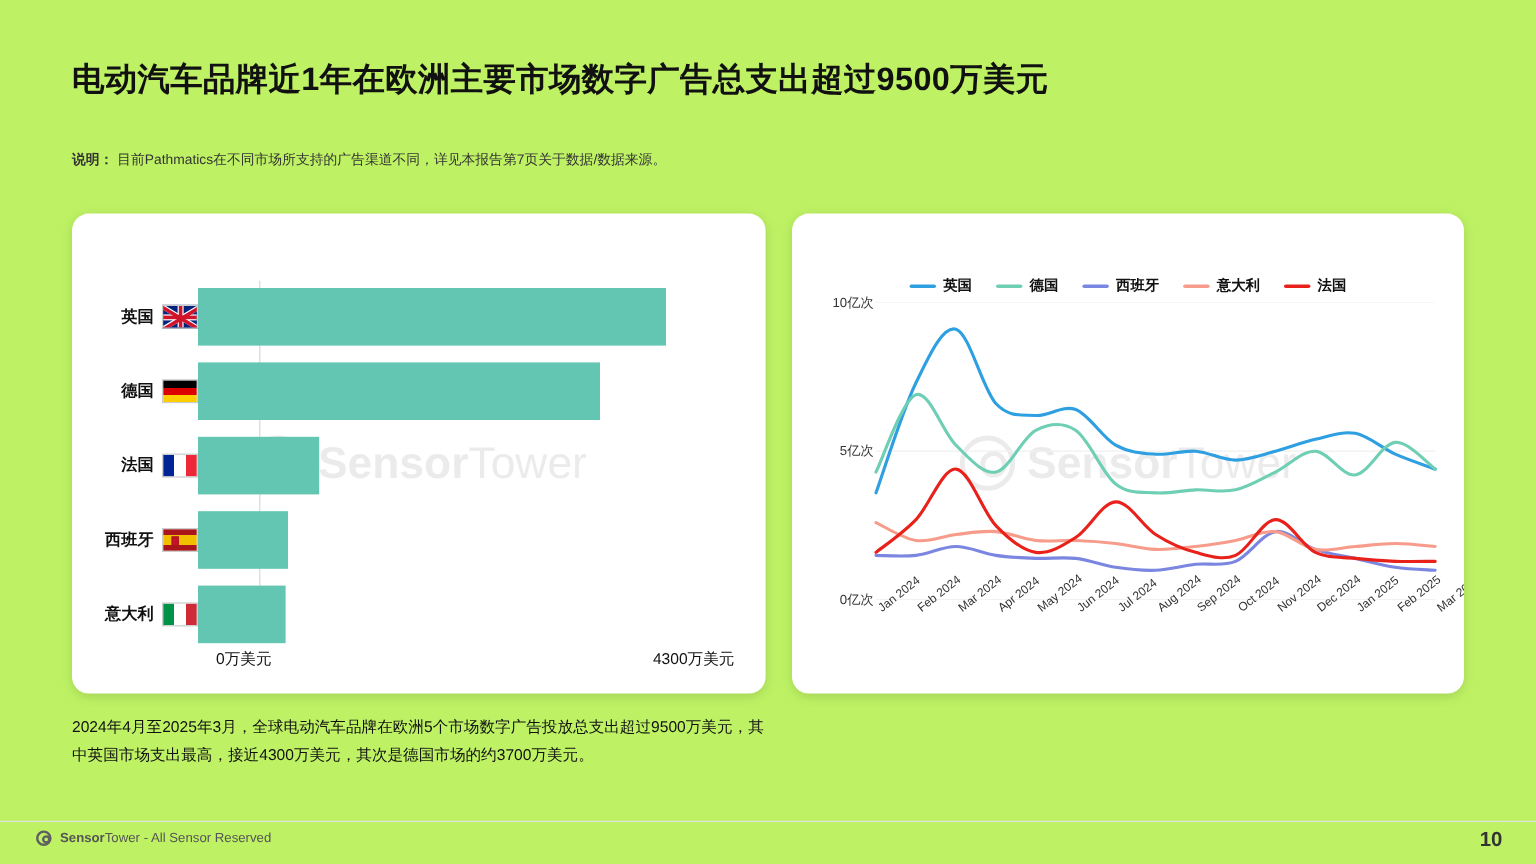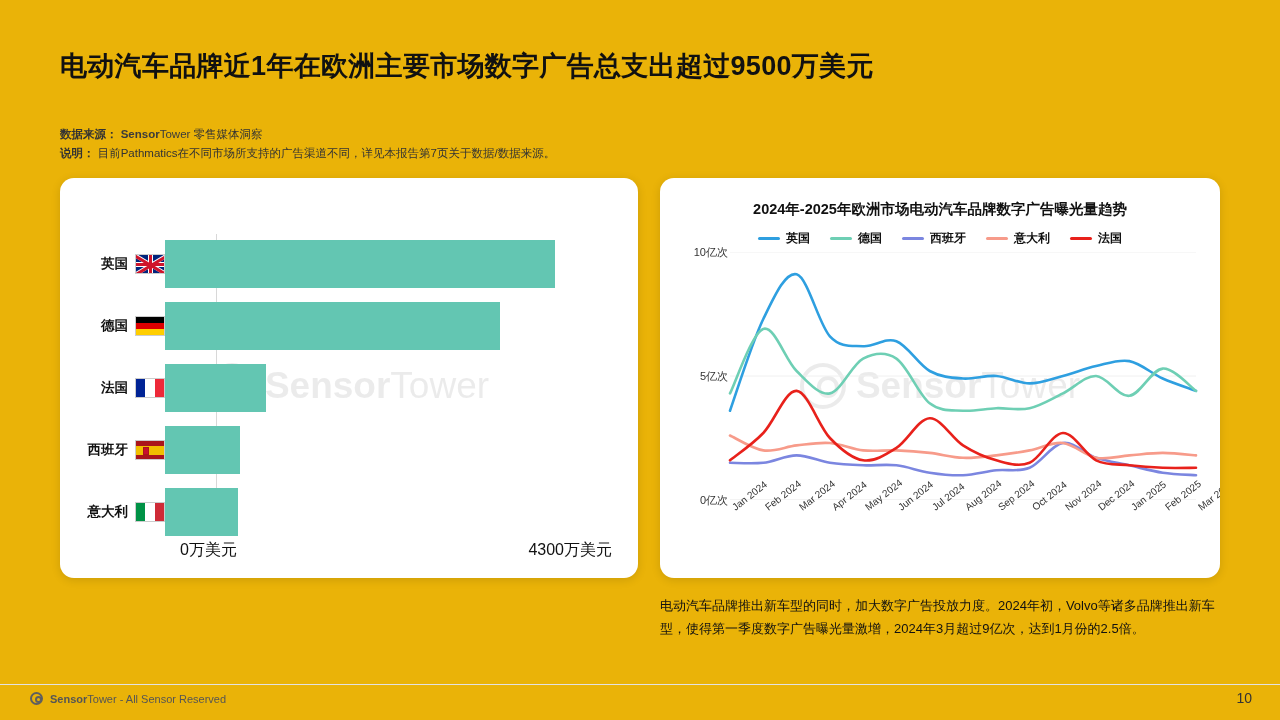--- a/index.html
+++ b/index.html
@@ -7,21 +7,21 @@
     margin: 0; padding: 0;
     width: 1280px; height: 720px;
     background: #ffffff;
     font-family: "Liberation Sans", sans-serif;
     color: #1a1a1a;
     overflow: hidden;
   }
   .page {
     position: relative;
     width: 1280px; height: 720px;
-    background: #eab308;
+    background: #bef264;
   }
   
   .title {
     position: absolute;
     left: 60px; top: 48px;
     width: 1160px;
     font-size: 27px;
     font-weight: bold;
     letter-spacing: .3px;
     color: #111111;
@@ -117,21 +117,21 @@
   .axis-line {
     position: absolute;
     left: 156px; top: 56px;
     width: 1px; height: 290px;
     background: #d8d8d8;
   }
   .axis-labels {
     position: absolute;
     left: 120px; right: 26px; top: 362px;
     display: flex; justify-content: space-between;
-    font-size: 16px; color: #111;
+    font-size: 13px; color: #111;
   }
 
   
   .flag-uk { background:#00247d; }
   .flag-uk::before{content:"";position:absolute;left:0;top:7px;width:100%;height:5px;background:#fff;
     box-shadow:0 0 0 0 #fff;}
   .flag-uk::after{content:"";position:absolute;left:12px;top:0;width:5px;height:100%;background:#fff;}
   .flag-uk .cross-h{position:absolute;left:0;top:8.2px;width:100%;height:3px;background:#cf142b;z-index:3;}
   .flag-uk .cross-v{position:absolute;left:13px;top:0;width:3px;height:100%;background:#cf142b;z-index:3;}
   .flag-uk .diag1,.flag-uk .diag2{position:absolute;left:-4px;top:9px;width:38px;height:2.6px;background:#cf142b;z-index:2;}
@@ -198,36 +198,31 @@
     display: flex; align-items: center; gap: 7px;
     font-size: 11px; color: #555;
   }
   .footer-logo {
     width: 13px; height: 13px; border-radius: 50%;
     border: 2.2px solid #5f5f5f; position: relative;
   }
   .footer-logo::after{content:"";position:absolute;left:3px;top:2px;width:3px;height:3px;border-radius:50%;border:2px solid #5f5f5f;}
   .footer-page {
     position: absolute; right: 28px; top: 690px;
-    font-size: 14px; font-weight: normal; color: #333; text-align: right;
+    font-size: 17px; font-weight: bold; color: #333; text-align: right;
   }
 </style>
 </head>
 <body>
 
 <div class="page">
 
   <div class="title">电动汽车品牌近1年在欧洲主要市场数字广告总支出超过9500万美元</div>
 
   <div class="source-block">
-    <div>
-      <span class="lbl">数据来源：</span>
-      <span class="st-mark"><span class="s1">Sensor</span><span class="s2">Tower</span></span>
-      <span>零售媒体洞察</span>
-    </div>
     <div>
       <span class="lbl">说明：</span>
       <span>目前Pathmatics在不同市场所支持的广告渠道不同，详见本报告第7页关于数据/数据来源。</span>
     </div>
   </div>
 
   <div class="card" id="card-left">
 
     <div class="watermark">
       <div class="wm-ring"></div>
@@ -283,21 +278,20 @@
         </div>
       </div>
 
     <div class="axis-labels">
       <span>0万美元</span>
       <span>4300万美元</span>
     </div>
   </div>
 
   <div class="card" id="card-right">
-    <div class="card-title">2024年-2025年欧洲市场电动汽车品牌数字广告曝光量趋势</div>
 
     <div class="watermark">
       <div class="wm-ring"></div>
       <div class="wm-text"><b>Sensor</b><span>Tower</span></div>
     </div>
 
     <div class="legend" id="line-legend">
         <div class="legend-item">
           <span class="legend-swatch" style="background:#2e9fe0"></span>
           <span>英国</span>
@@ -346,21 +340,21 @@
         <span style="left: 266.286px; top: 0px;">Sep 2024</span>
         <span style="left: 299.571px; top: 0px;">Oct 2024</span>
         <span style="left: 332.857px; top: 0px;">Nov 2024</span>
         <span style="left: 366.143px; top: 0px;">Dec 2024</span>
         <span style="left: 399.429px; top: 0px;">Jan 2025</span>
         <span style="left: 432.714px; top: 0px;">Feb 2025</span>
         <span style="left: 466px; top: 0px;">Mar 2025</span>
       </div>
   </div>
 
-  <div class="caption" id="caption-right">电动汽车品牌推出新车型的同时，加大数字广告投放力度。2024年初，Volvo等诸多品牌推出新车型，使得第一季度数字广告曝光量激增，2024年3月超过9亿次，达到1月份的2.5倍。</div>
+  <div class="caption" id="caption-left">2024年4月至2025年3月，全球电动汽车品牌在欧洲5个市场数字广告投放总支出超过9500万美元，其中英国市场支出最高，接近4300万美元，其次是德国市场的约3700万美元。</div>
 
   <div class="footer-rule"></div>
   <div class="footer-left">
     <div class="footer-logo"></div>
     <div><b>Sensor</b><span>Tower</span><span> - All Sensor Reserved</span></div>
   </div>
   <div class="footer-page">10</div>
 
 </div>
 

